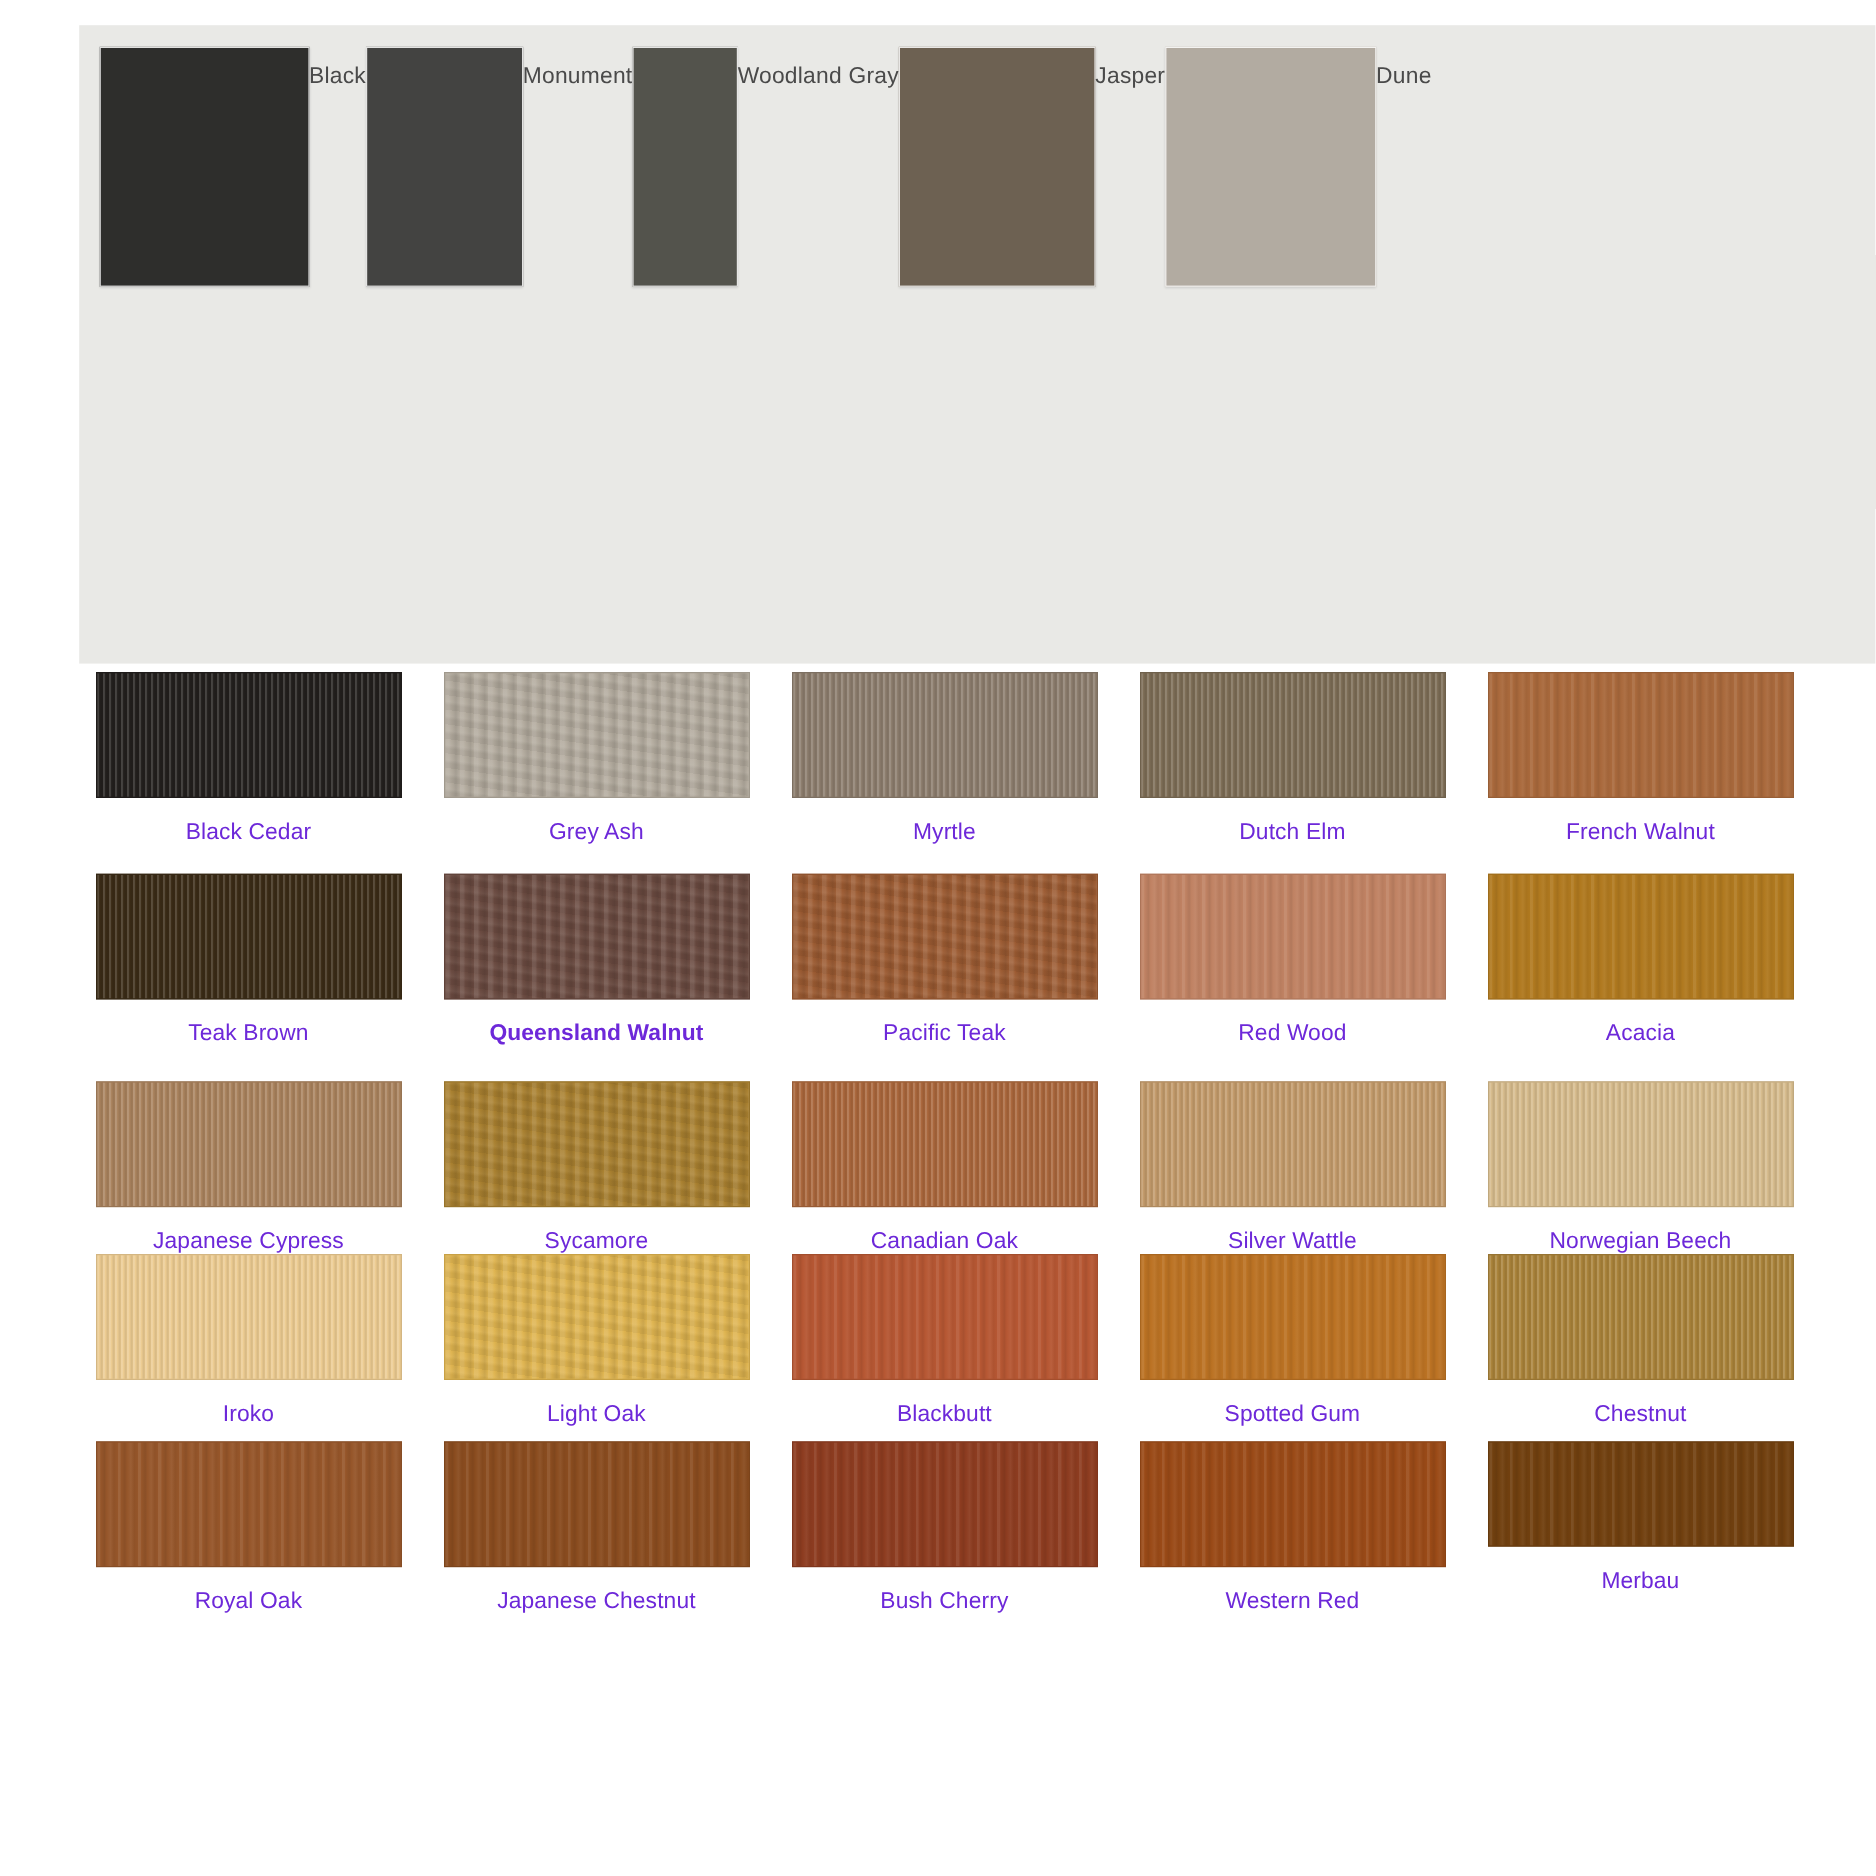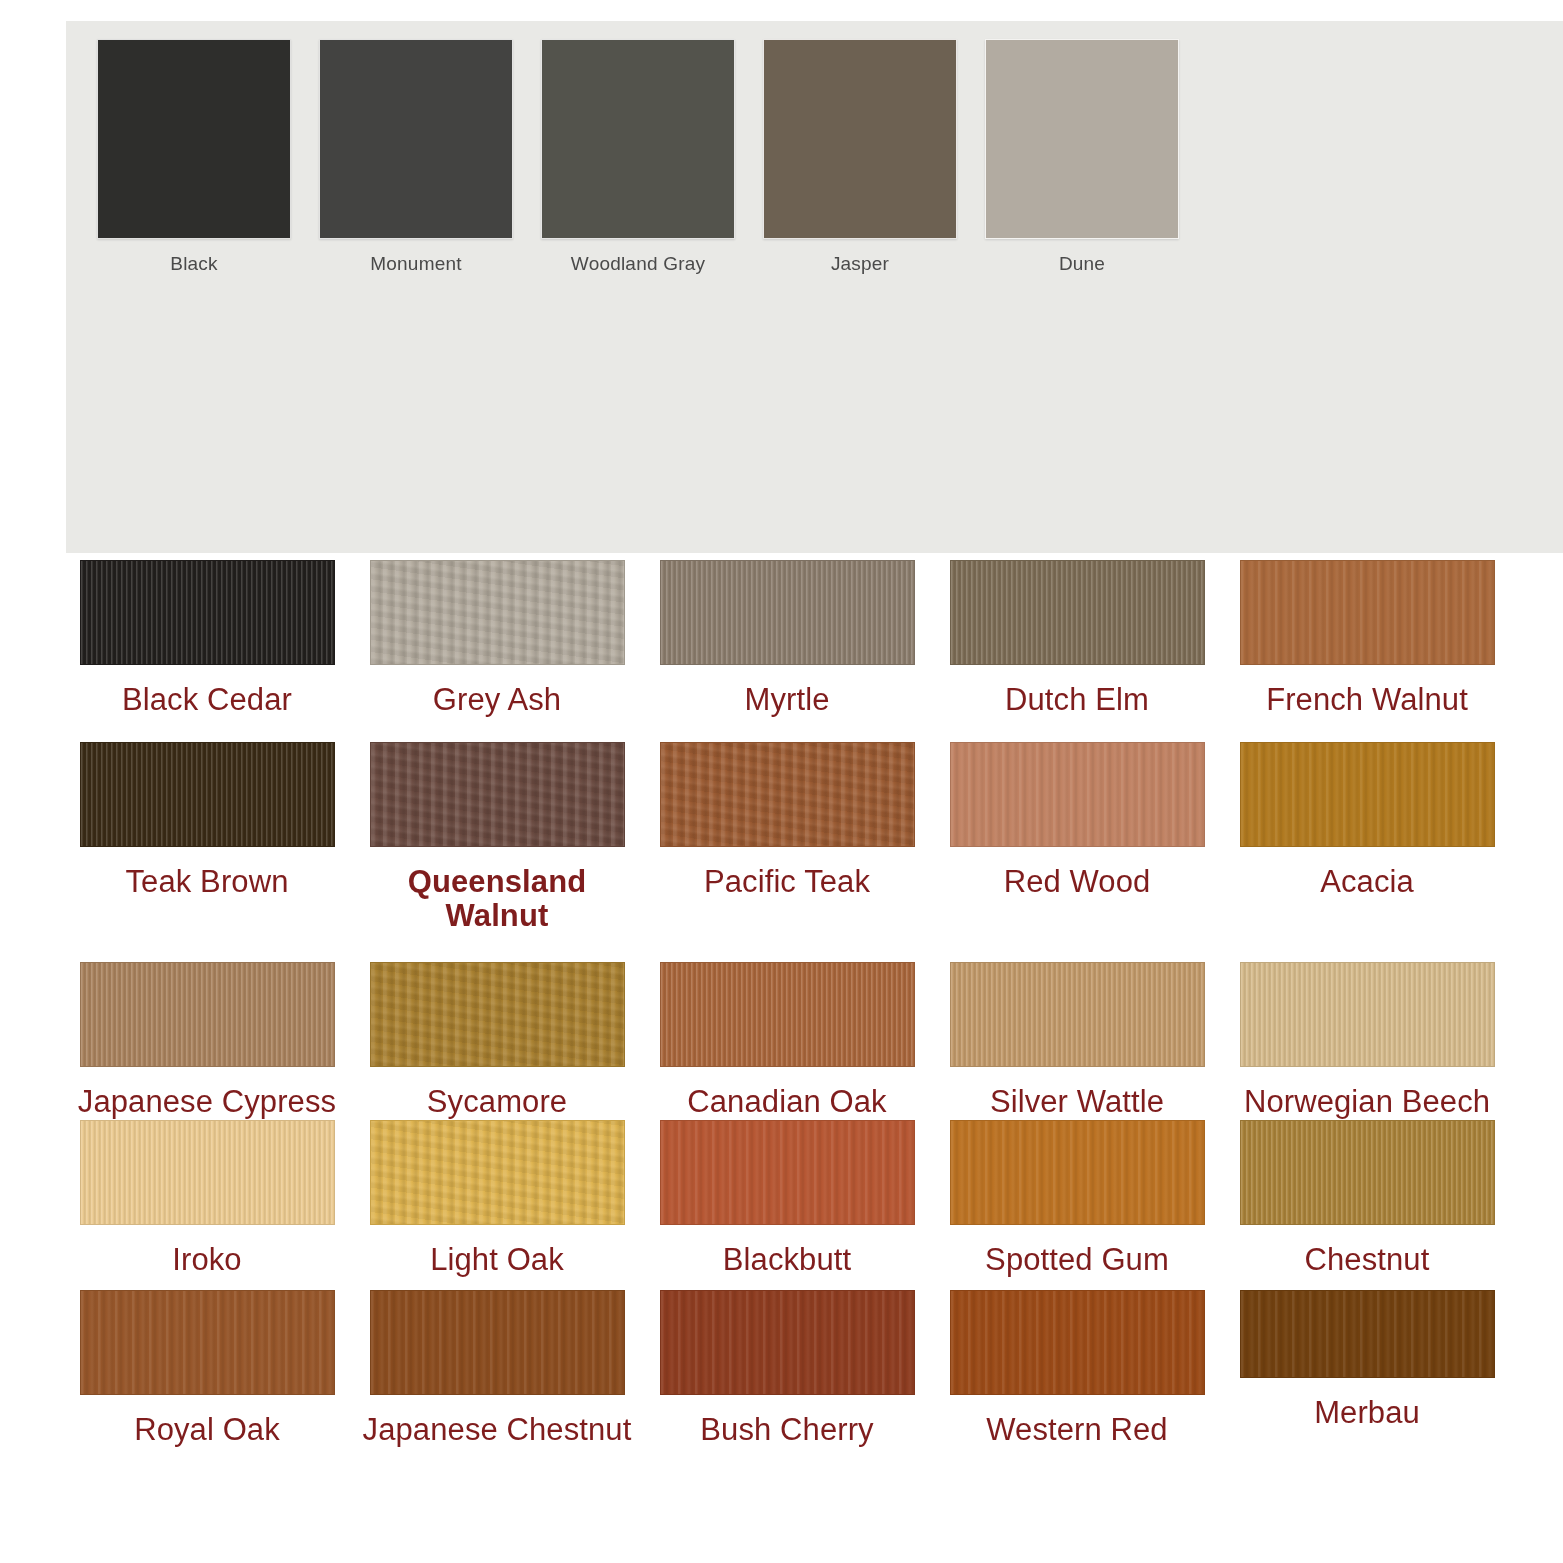--- a/index.html
+++ b/index.html
@@ -30,22 +30,21 @@
     display: flex;
     position: absolute;
     left: 17px;
   }
   #pc-row-0 { top: 18px; }
   #pc-row-1 { top: 291px; }
 
   .pc-item {
     width: 222px;
     display: flex;
-    flex-direction: column;
-    align-items: center;
+    flex-direction: row;
   }
   .pc-chip {
     width: 194px;
     height: 200px;
     border: 1px solid rgba(255,255,255,0.85);
     box-shadow: 0 1px 2px rgba(0,0,0,0.12);
     box-sizing: border-box;
   }
   .pc-label {
     margin-top: 14px;
@@ -122,22 +121,22 @@
       repeating-linear-gradient(
         8deg,
         rgba(0,0,0,0.05) 0px,
         rgba(0,0,0,0.05) 4px,
         rgba(255,255,255,0.05) 7px,
         rgba(255,255,255,0.00) 12px
       );
   }
   .tb-label {
     margin-top: 18px;
-    font-size: 31px;
-    color: #7f1d1d;
+    font-size: 19px;
+    color: #6d28d9;
     text-align: center;
     line-height: 1.12;
     letter-spacing: 0.1px;
   }
 </style>
 </head>
 <body>
 
 <div id="powder-coat-panel">
 

